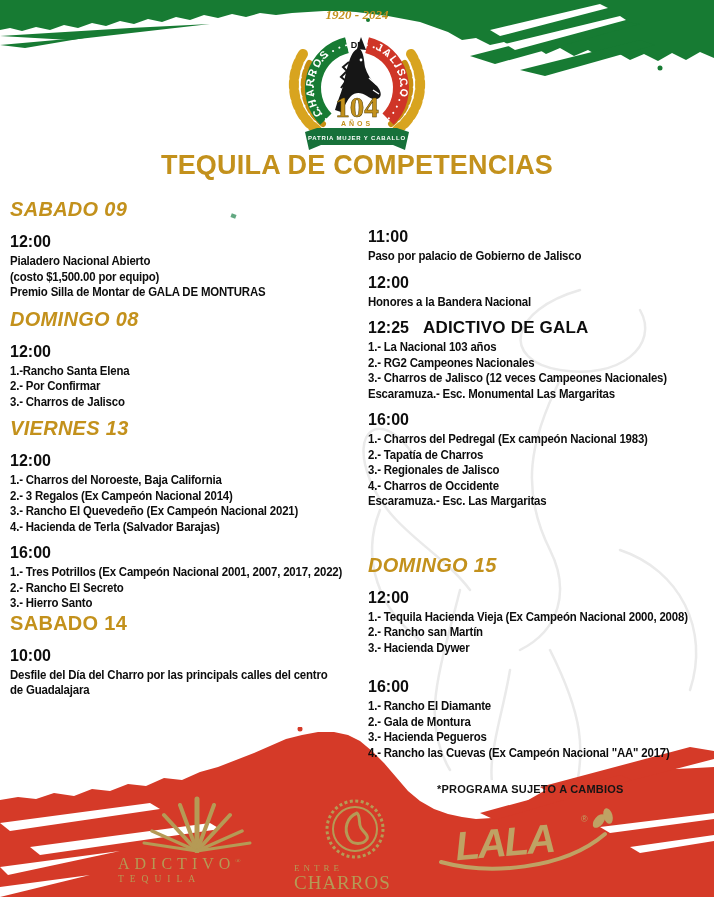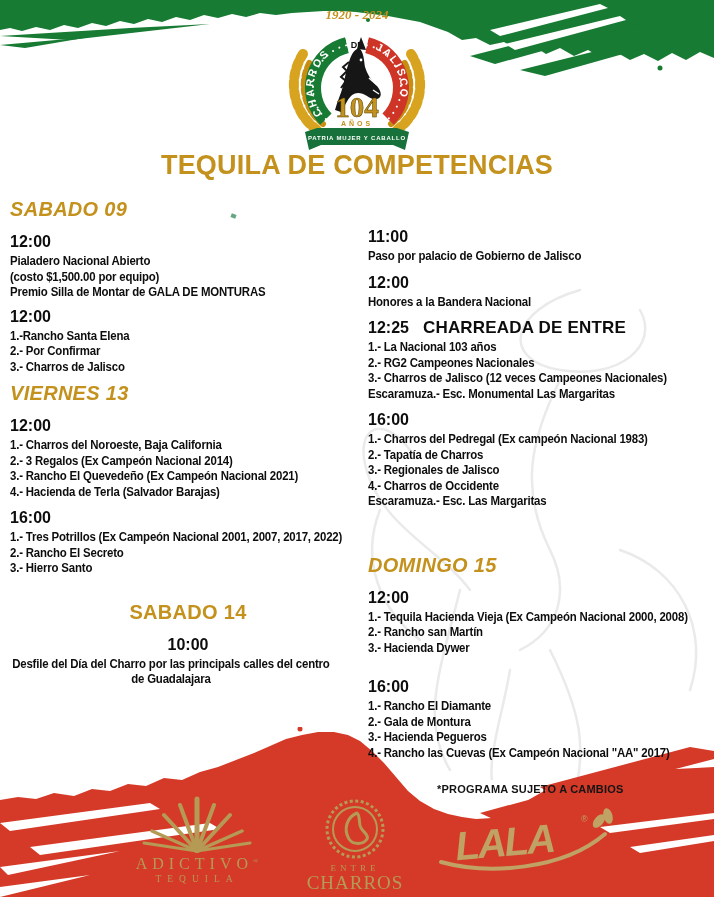--- a/index.html
+++ b/index.html
@@ -16,41 +16,41 @@
   .emblem{position:absolute;left:277px;top:4px;z-index:2;}
 
   .title{position:absolute;top:150px;left:0;right:0;text-align:center;
          font-size:27px;font-weight:700;color:#c3911c;letter-spacing:.2px;z-index:2;}
 
   
   .col{position:absolute;z-index:2;}
   .col-left{left:10px;top:198px;width:356px;}
   .col-right{left:368px;top:196px;width:346px;margin-top:32px;}
   .sec + .sec{margin-top:7px;}
-  .sec.gap-lg{margin-top:24px;text-align:center;}
+  .sec.gap-lg{margin-top:0;}
   .sec.gap-xl{margin-top:44px;}
   .day{font-size:20px;font-weight:700;font-style:italic;color:#c3911c;
        line-height:23px;margin:0 0 12px 0;letter-spacing:.3px;}
   .day.upright{font-style:normal;}
   .event + .event{margin-top:9px;}
   .event.gap-md{margin-top:22px;}
   .time-row{font-size:16px;font-weight:700;color:#0d0d0d;line-height:18px;margin:0 0 3px 0;}
   .gala-title{font-size:17px;margin-left:14px;letter-spacing:.2px;}
   .line{font-size:12.3px;font-weight:700;color:#0d0d0d;line-height:15.5px;
         letter-spacing:-.2px;white-space:nowrap;transform:scaleX(.93);transform-origin:0 50%;}
   .line.wrap{white-space:normal;max-width:346px;}
 
   .speck{position:absolute;left:231px;top:214px;width:5px;height:4px;background:#2e8b57;
          transform:rotate(20deg);opacity:.75;z-index:2;}
 
   .disclaimer{position:absolute;left:437px;top:783px;font-size:11px;font-weight:700;
               color:#141414;letter-spacing:.2px;z-index:3;}
 
   
-  .sponsor{position:absolute;z-index:3;text-align:center;color:#b59a55;}
+  .sponsor{position:absolute;z-index:3;color:#b59a55;}
   .sp-adictivo{left:118px;top:793px;width:158px;font-family:"Liberation Serif",serif;}
   .ad-name{font-size:16px;letter-spacing:5px;margin-top:2px;}
   .ad-name sup{font-size:7px;letter-spacing:0;}
   .ad-sub{font-size:9.5px;letter-spacing:6px;margin-top:1px;}
   .sp-entre{left:294px;top:797px;width:122px;font-family:"Liberation Serif",serif;}
   .ec-top{font-size:9px;letter-spacing:4px;margin-top:2px;}
   .ec-name{font-size:19px;letter-spacing:1px;margin-top:-1px;}
   .sp-lala{left:433px;top:806px;width:195px;}
 </style>
 </head>
@@ -132,20 +132,21 @@
     <section class="sec">
       <h2 class="day">SABADO 09</h2>
       <div class="event">
         <div class="time-row">12:00</div>
         <div class="line">Pialadero Nacional Abierto</div>
         <div class="line">(costo $1,500.00 por equipo)</div>
         <div class="line">Premio Silla de Montar de GALA DE MONTURAS</div>
       </div>
     </section>
     <section class="sec">
+      <h2 class="day">DOMINGO 08</h2>
       <div class="event">
         <div class="time-row">12:00</div>
         <div class="line">1.-Rancho Santa Elena</div>
         <div class="line">2.- Por Confirmar</div>
         <div class="line">3.- Charros de Jalisco</div>
       </div>
     </section>
     <section class="sec">
       <h2 class="day">VIERNES 13</h2>
       <div class="event">
@@ -176,21 +177,21 @@
       <div class="event">
         <div class="time-row">11:00</div>
         <div class="line">Paso por palacio de Gobierno de Jalisco</div>
       </div>
       <div class="event">
         <div class="time-row">12:00</div>
         <div class="line">Honores a la Bandera Nacional</div>
       </div>
       <div class="event">
         <div class="time-row">
-          <span>12:25</span><span class="gala-title">CHARREADA DE ENTRE</span>
+          <span>12:25</span><span class="gala-title">ADICTIVO DE GALA</span>
         </div>
         <div class="line">1.- La Nacional 103 años</div>
         <div class="line">2.- RG2 Campeones Nacionales</div>
         <div class="line">3.- Charros de Jalisco (12 veces Campeones Nacionales)</div>
         <div class="line">Escaramuza.- Esc. Monumental Las Margaritas</div>
       </div>
       <div class="event">
         <div class="time-row">16:00</div>
         <div class="line">1.- Charros del Pedregal (Ex campeón Nacional 1983)</div>
         <div class="line">2.- Tapatía de Charros</div>

